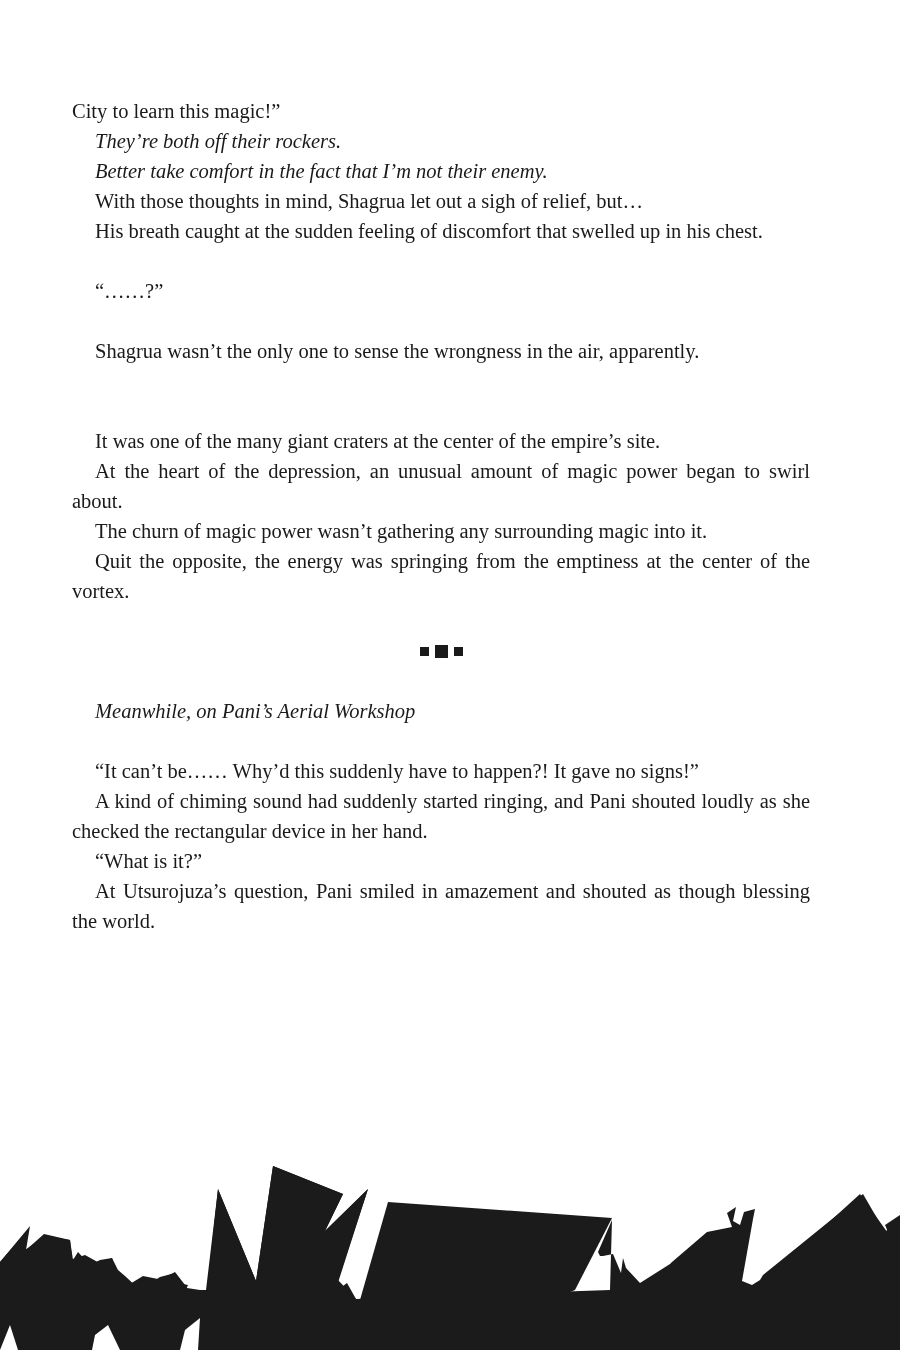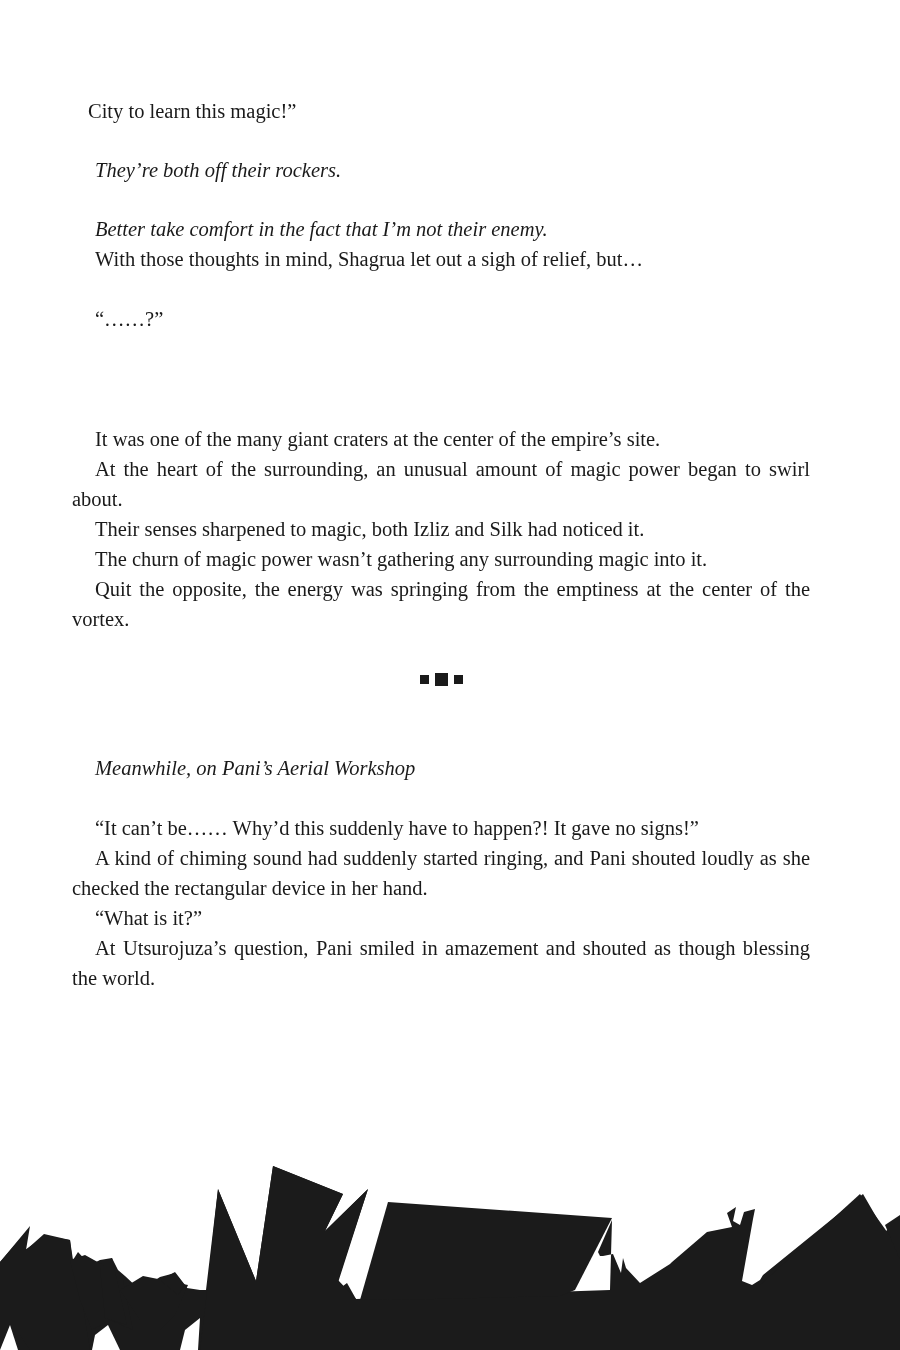--- a/index.html
+++ b/index.html
@@ -3,45 +3,46 @@
 <meta charset="utf-8">
 <style>
   html, body { margin: 0; padding: 0; background: #ffffff; }
   body { width: 900px; height: 1350px; position: relative; overflow: hidden; }
   .page {
     position: absolute; left: 72px; top: 96px; width: 738px;
     font-family: "Liberation Serif", "DejaVu Serif", serif;
     font-size: 20.5px; line-height: 30px; color: #1a1a1a;
   }
   .p { margin: 0; text-indent: 23px; text-align: justify; text-align-last: left; }
-  .p.noindent { text-indent: 0; margin-left: 16px; }
-  .p.italic { font-style: italic; margin-top: 29px; }
+  .p.noindent { text-indent: 0; }
+  .p.italic { font-style: italic; }
   .p.last-justify { text-align-last: justify; }
   .blank { height: 30px; }
   .ornament { height: 30px; display: flex; justify-content: center; align-items: center; gap: 6px; }
   .sq-s { width: 9px; height: 9px; background: #1a1a1a; }
   .sq-l { width: 13px; height: 13px; background: #1a1a1a; }
   .shards { position: absolute; left: 0; top: 1150px; width: 900px; height: 200px; }
 </style>
 </head>
 <body>
 
 <div class="page">
   <p class="p noindent">City to learn this magic!”</p>
   <p class="p italic">They’re both off their rockers.</p>
   <p class="p italic">Better take comfort in the fact that I’m not their enemy.</p>
   <p class="p">With those thoughts in mind, Shagrua let out a sigh of relief, but…</p>
+  <p class="p">His breath caught at the sudden feeling of discomfort that swelled up in his chest.</p>
   <div class="blank"></div>
   <p class="p">“……?”</p>
   <div class="blank"></div>
+  <p class="p">Shagrua wasn’t the only one to sense the wrongness in the air, apparently.</p>
   <div class="blank"></div>
   <div class="blank"></div>
   <p class="p">It was one of the many giant craters at the center of the empire’s site.</p>
-  <p class="p">At the heart of the surrounding, an unusual amount of magic power began to swirl about.</p>
-  <p class="p">Their senses sharpened to magic, both Izliz and Silk had noticed it.</p>
+  <p class="p">At the heart of the depression, an unusual amount of magic power began to swirl about.</p>
   <p class="p">The churn of magic power wasn’t gathering any surrounding magic into it.</p>
   <p class="p">Quit the opposite, the energy was springing from the emptiness at the center of the vortex.</p>
   <div class="blank"></div>
   <div class="ornament">
     <span class="sq-s"></span>
     <span class="sq-l"></span>
     <span class="sq-s"></span>
   </div>
   <div class="blank"></div>
   <p class="p italic">Meanwhile, on Pani’s Aerial Workshop</p>

